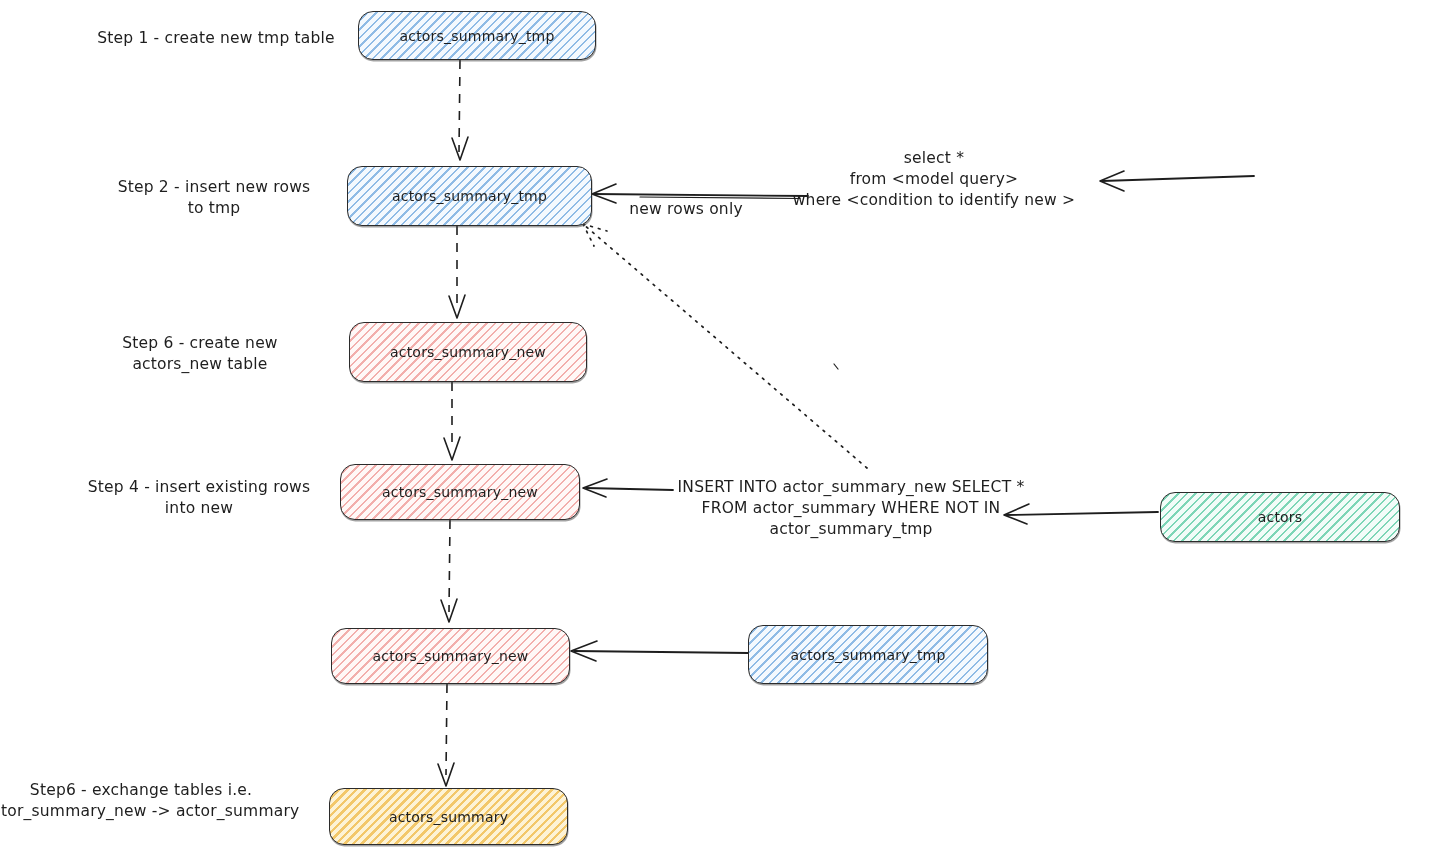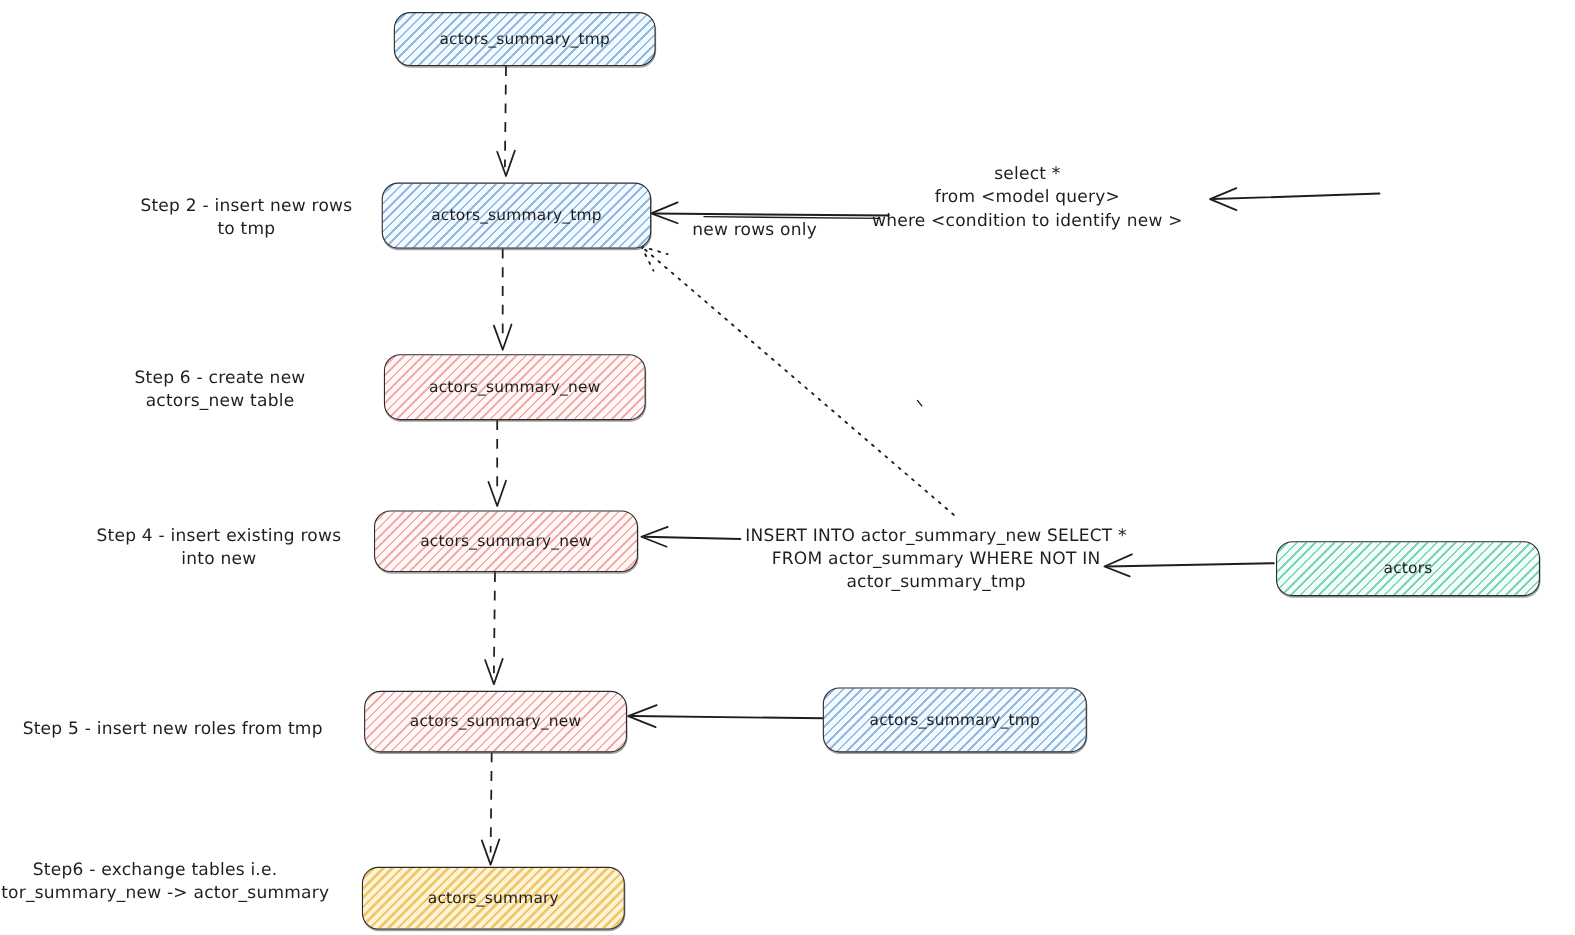--- a/index.html
+++ b/index.html
@@ -122,27 +122,27 @@
 
   <div class="node hatch-blue" style="left:748px; top:625px; width:238px; height:57px;">
     <span>actors_summary_tmp</span>
   </div>
 
   <div class="node hatch-green" style="left:1160px; top:492px; width:238px; height:48px;">
     <span>actors</span>
   </div>
 
 
-  <div class="steplabel" style="left:224px; top:177px;">Step 2 - insert new rows
+  <div class="steplabel" style="left:216px; top:28px;">Step 1 - create new tmp table</div>
+  <div class="steplabel" style="left:214px; top:177px;">Step 2 - insert new rows
 to tmp</div>
   <div class="steplabel" style="left:200px; top:333px;">Step 6 - create new
 actors_new table</div>
   <div class="steplabel" style="left:199px; top:477px;">Step 4 - insert existing rows
 into new</div>
-  <div class="steplabel" style="left:157px; top:652px;">Step 5 - insert new roles from tmp</div>
   <div class="steplabel" style="left:141px; top:780px;">Step6 - exchange tables i.e.
 actor_summary_new -&gt; actor_summary</div>
 
   <div class="annotation" style="left:934px; top:148px;">select *
 from &lt;model query&gt;
 where &lt;condition to identify new &gt;</div>
   <div class="annotation" style="left:686px; top:199px;">new rows only</div>
   <div class="annotation" style="left:851px; top:477px;">INSERT INTO actor_summary_new SELECT *
 FROM actor_summary WHERE NOT IN
 actor_summary_tmp</div>

